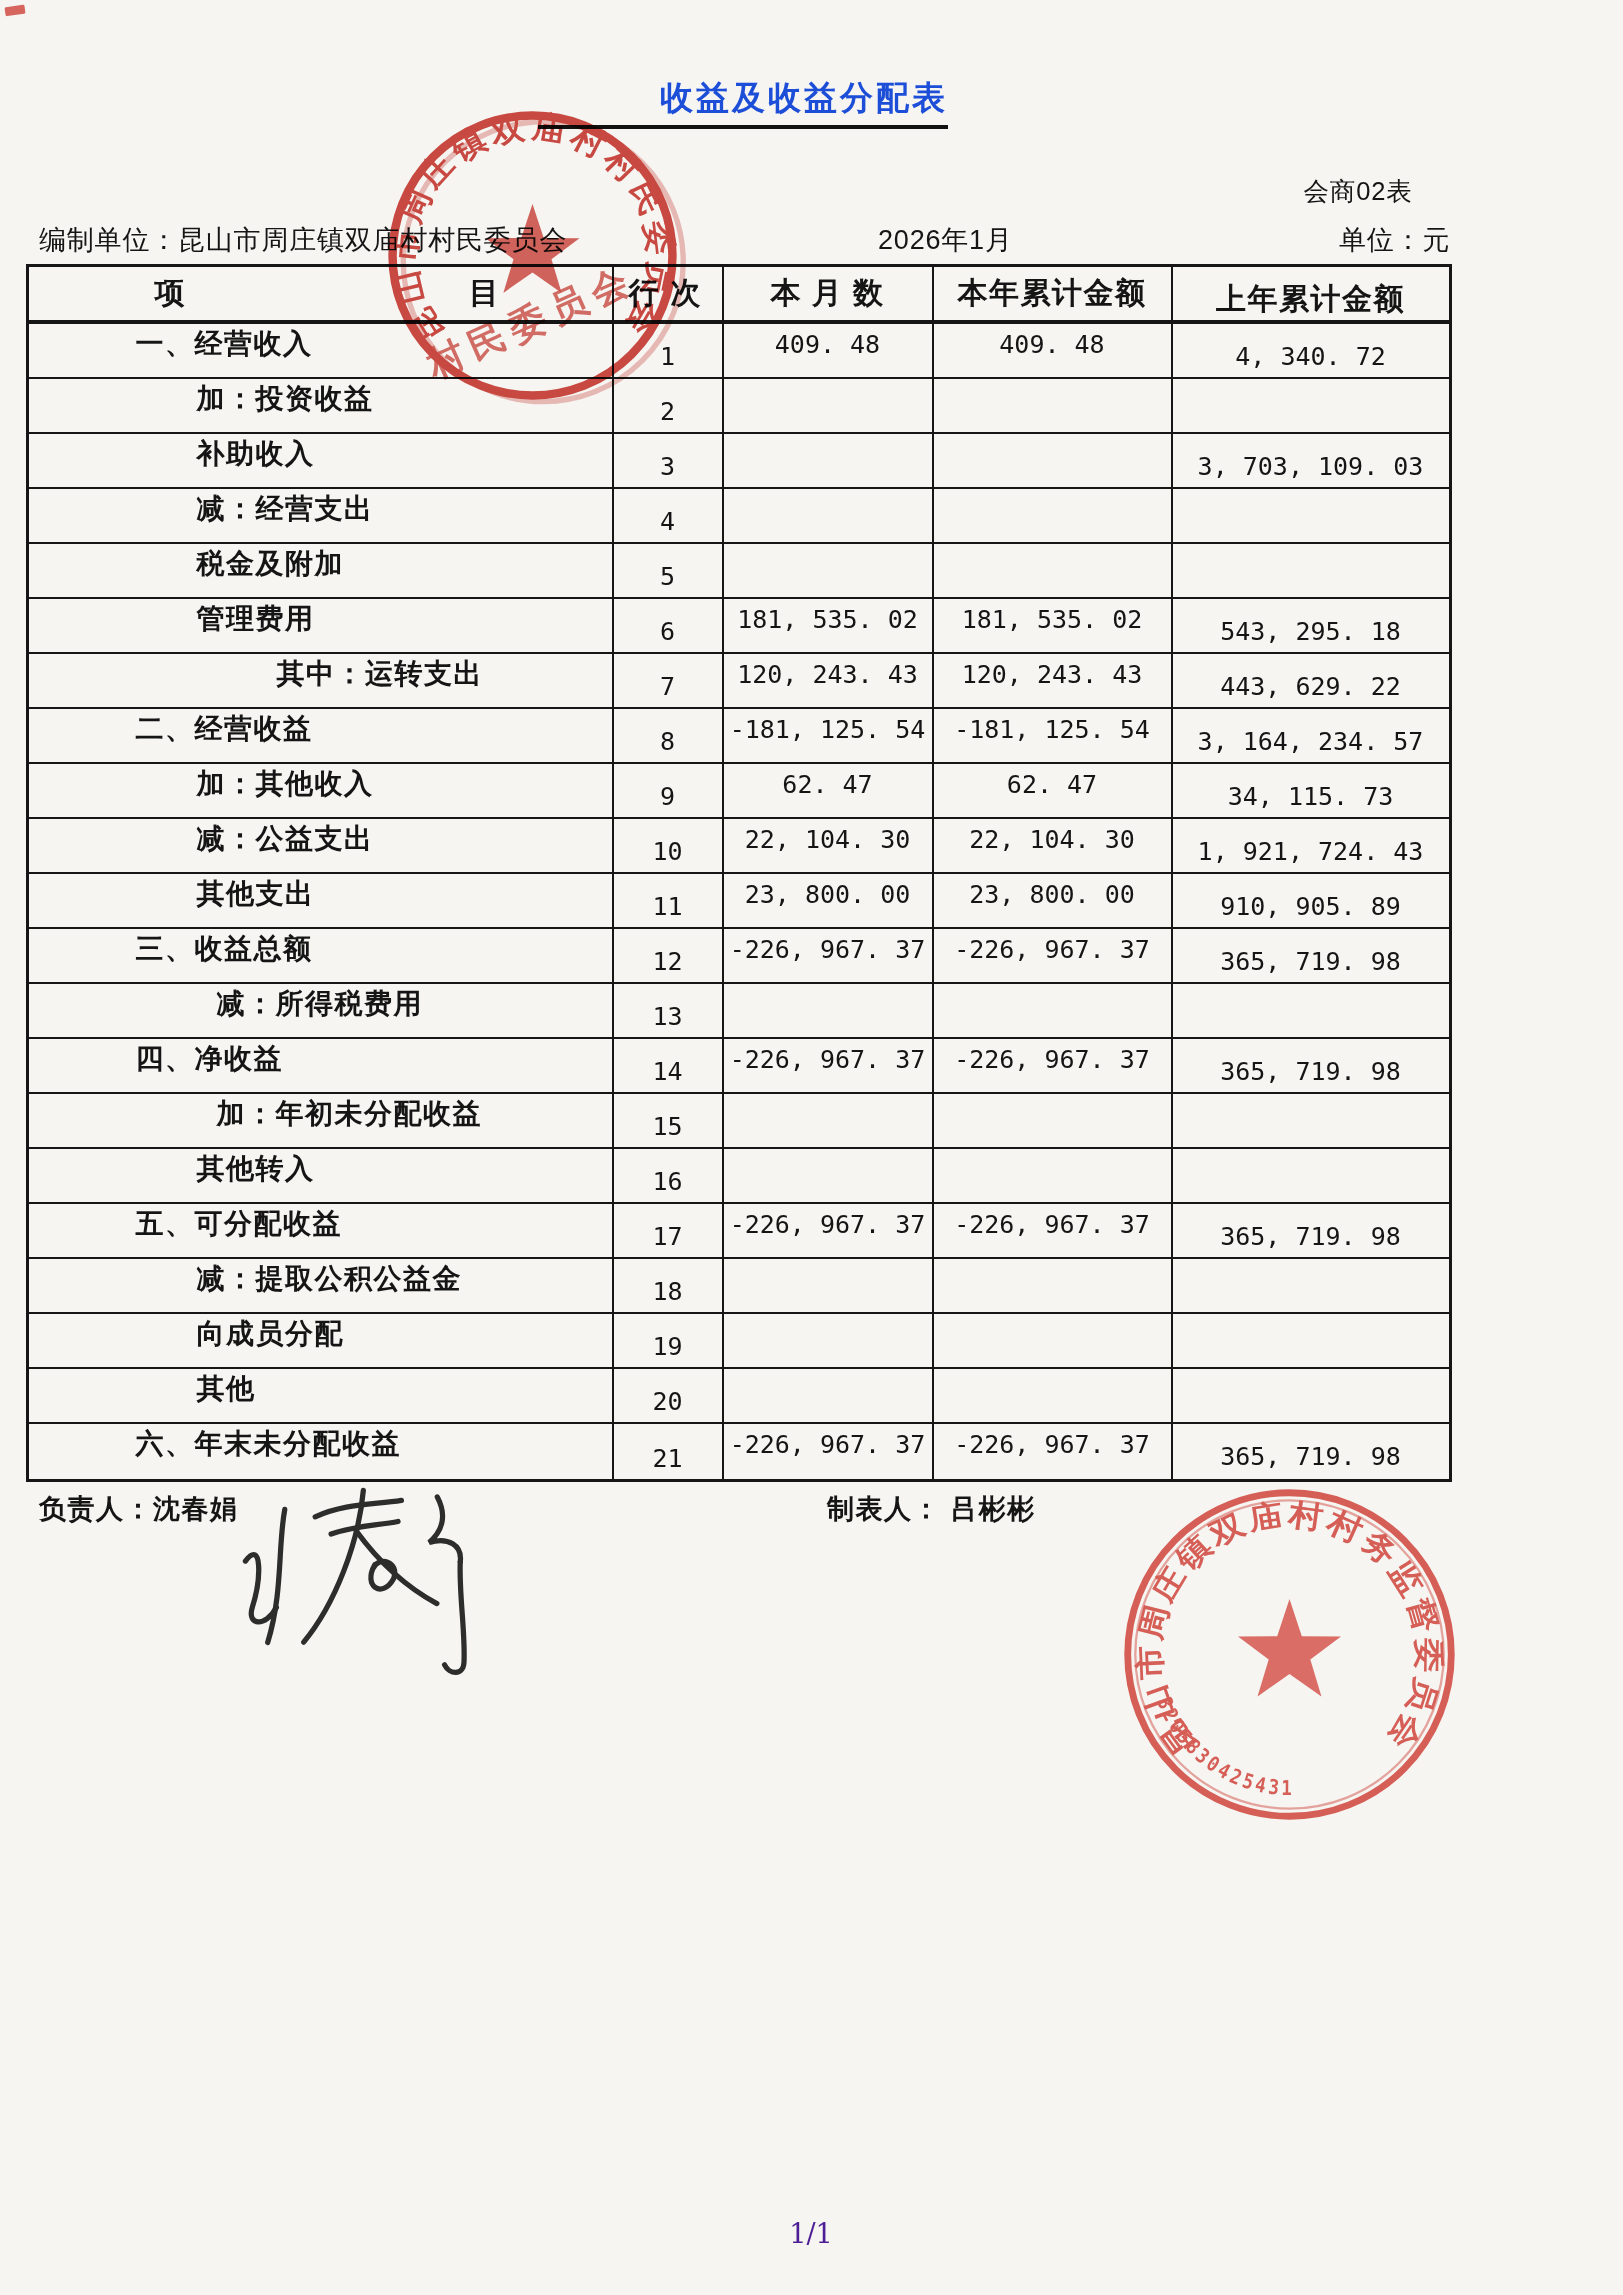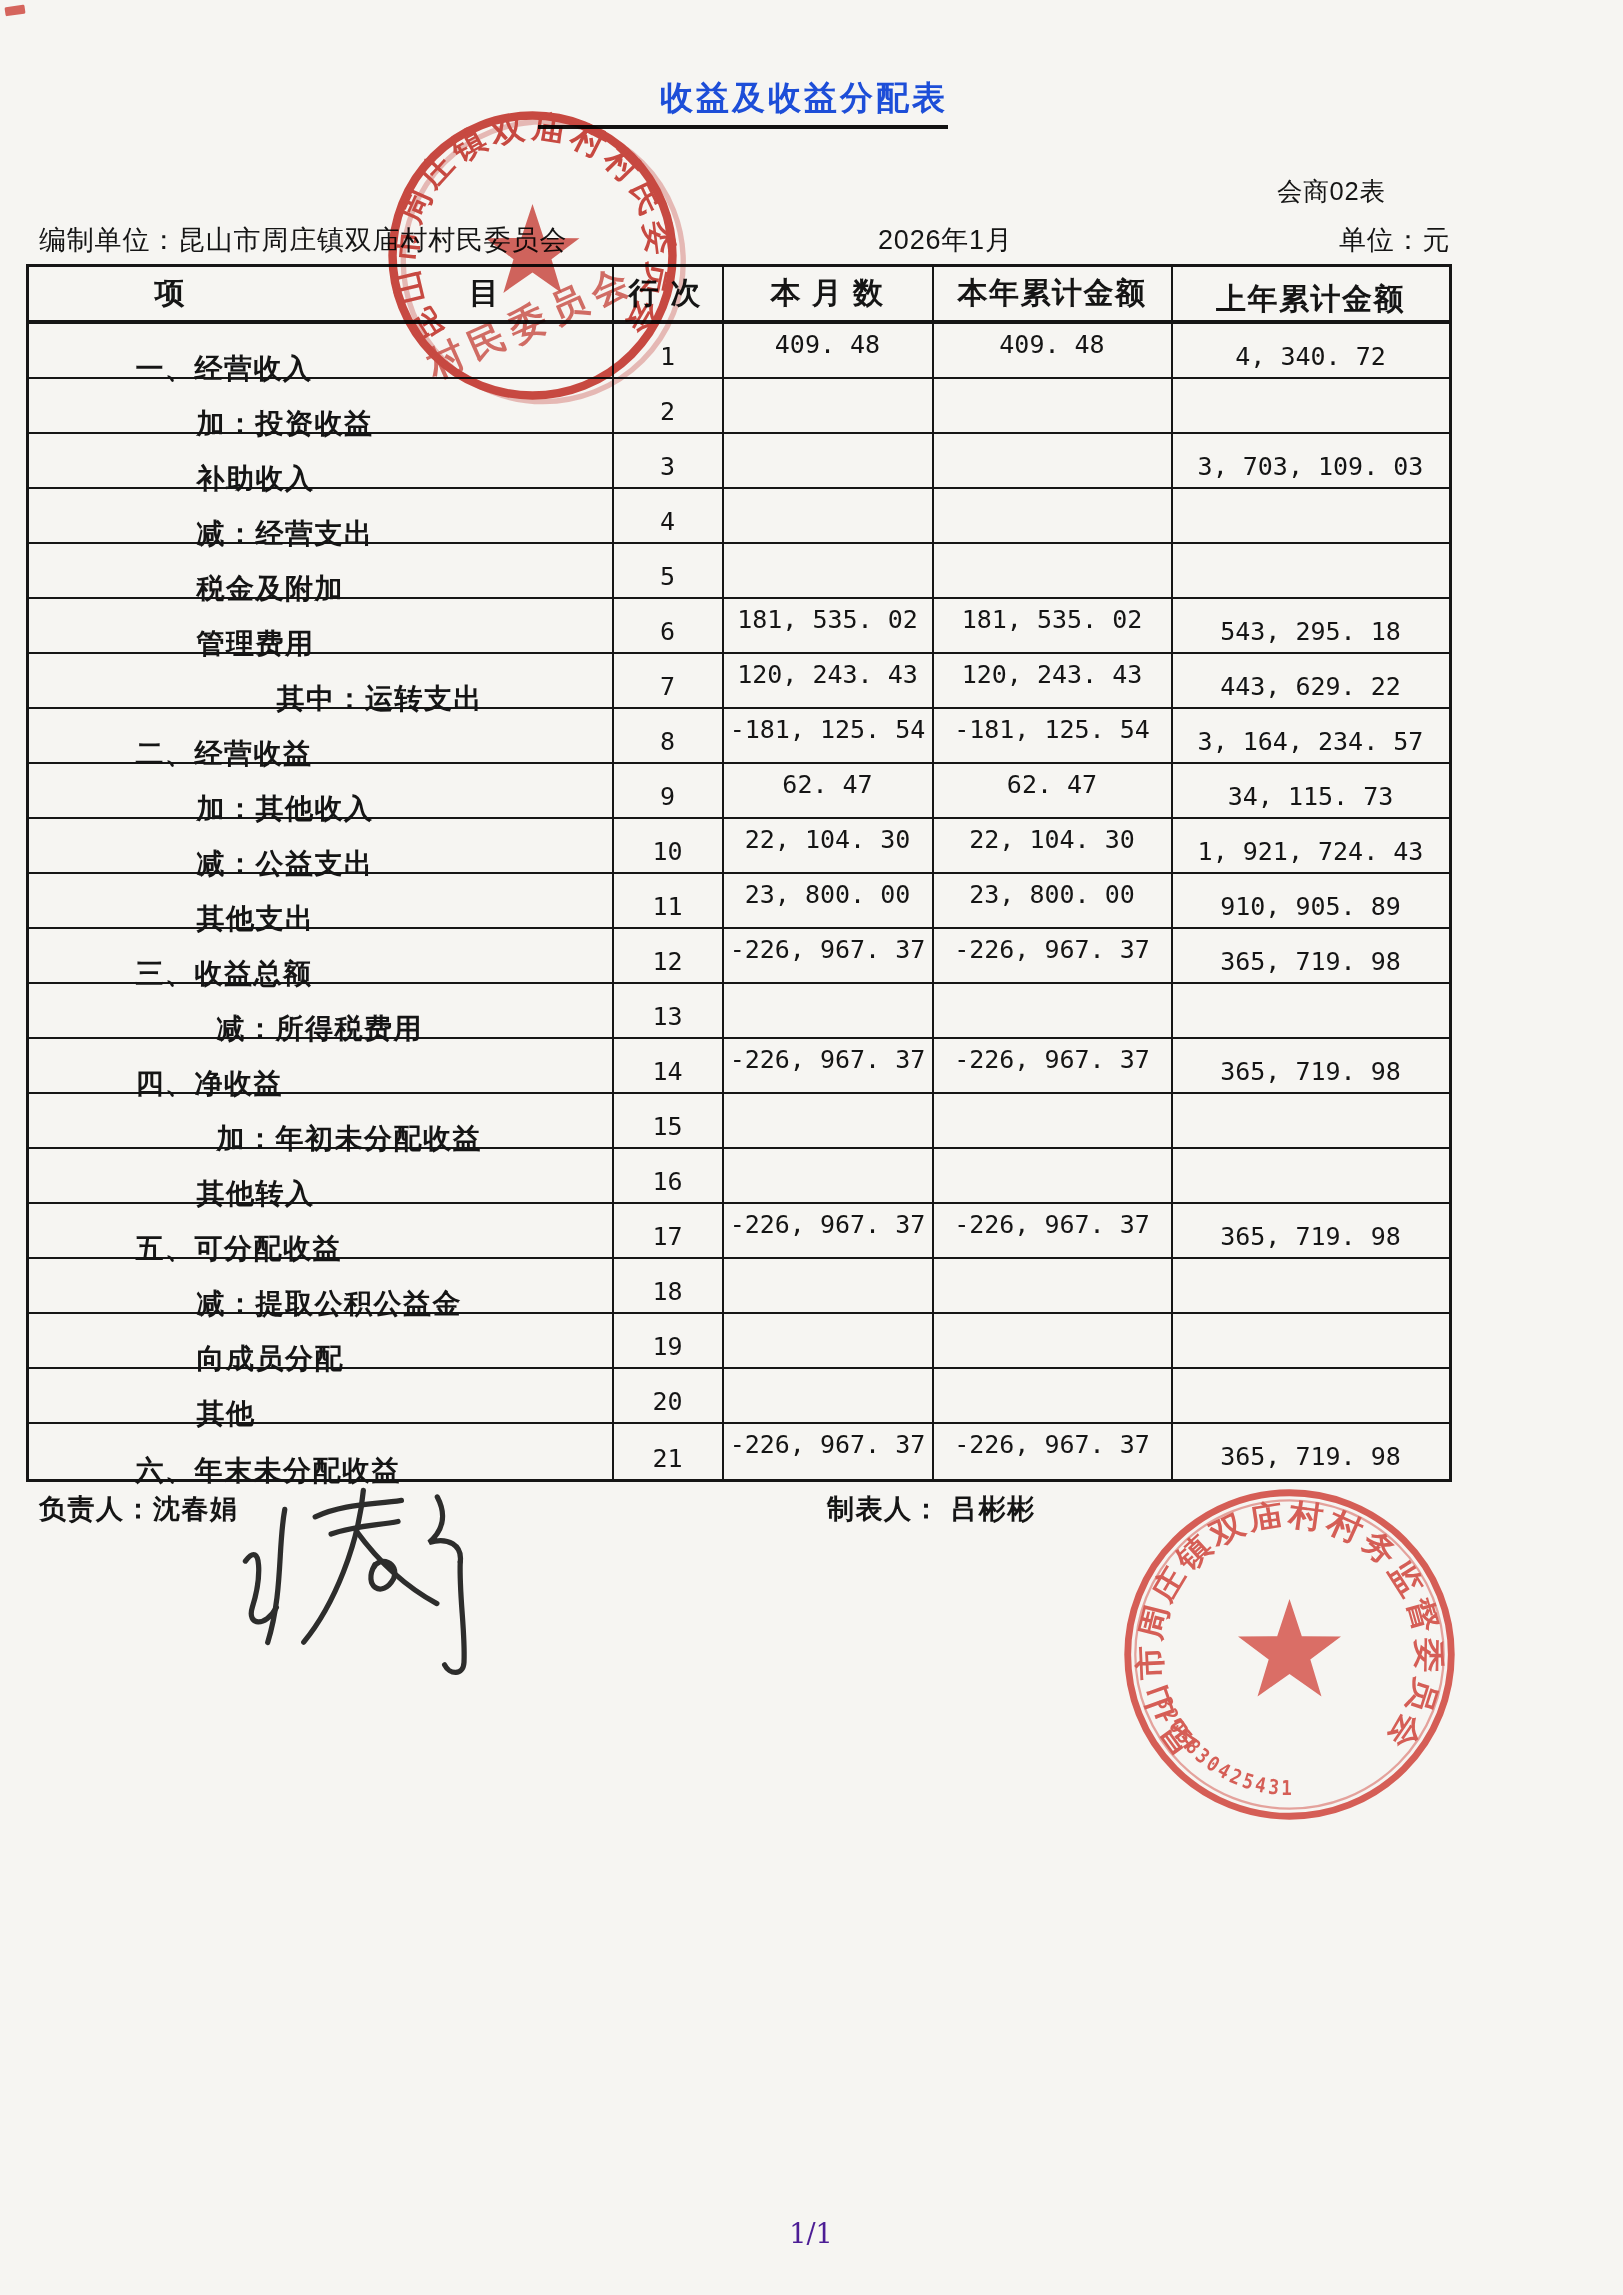--- a/index.html
+++ b/index.html
@@ -26,21 +26,21 @@
     position: absolute; left: 538px; top: 81px;
     width: 410px; text-align: right;
     font-size: 33px; font-weight: 700; letter-spacing: 3px;
     color: #1d4ed8;
     border-bottom: 4.5px solid #121212;
     padding-bottom: 9px;
     line-height: 1.05;
   }
   .form-code {
     position: absolute; left: 1277px; top: 174px; width: 162px;
-    text-align: left; font-size: 25.5px; letter-spacing: 0.8px;
+    text-align: center; font-size: 25.5px; letter-spacing: 0.8px;
   }
   .info-line { position: absolute; top: 222px; font-size: 27px; letter-spacing: 0.8px; }
   .info-unit-label { left: 39px; }
   .info-period { left: 878px; }
   .info-currency { left: 1339px; }
 
   
   .fin-table {
     position: absolute; left: 25.5px; top: 264px;
     display: grid;
@@ -59,21 +59,21 @@
   .cell:nth-child(5n) { border-right: none; margin-top: 12px; }
   .cell.last-row { border-bottom: none; }
   .h {
     align-items: center; justify-content: center;
     font-size: 30px; font-weight: 700; letter-spacing: 1.5px;
     border-bottom-width: 4.5px;
   }
   .h-item { justify-content: space-between; padding: 0 111px 0 126px; }
   .h-line { justify-content: space-between; padding: 0 19.5px 0 15px; }
   .c-label {
-    align-items: flex-end; justify-content: flex-start;
+    justify-content: flex-start;
     font-size: 28px; font-weight: 600; letter-spacing: 1.5px;
     line-height: 1; padding-bottom: 0px;
     transform: translateY(0);
   }
   .c-label span { transform: translateY(6px); background: transparent; }
   .indent-1 { padding-left: 107px; }
   .indent-2 { padding-left: 168px; }
   .indent-3 { padding-left: 188px; }
   .indent-4 { padding-left: 248px; }
   .c-line {

